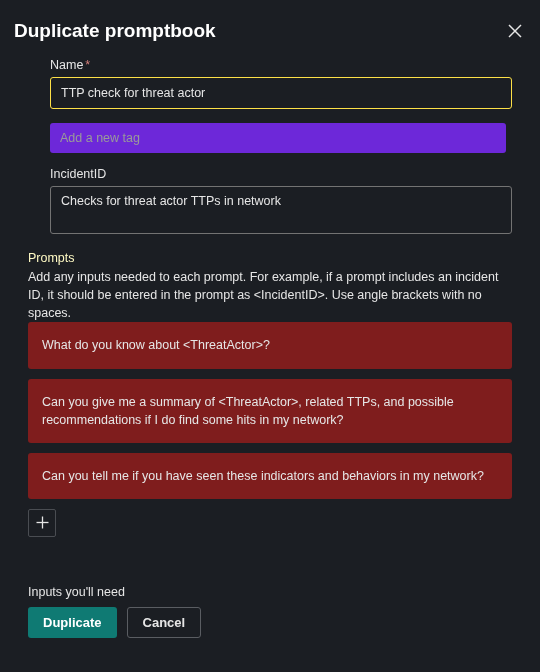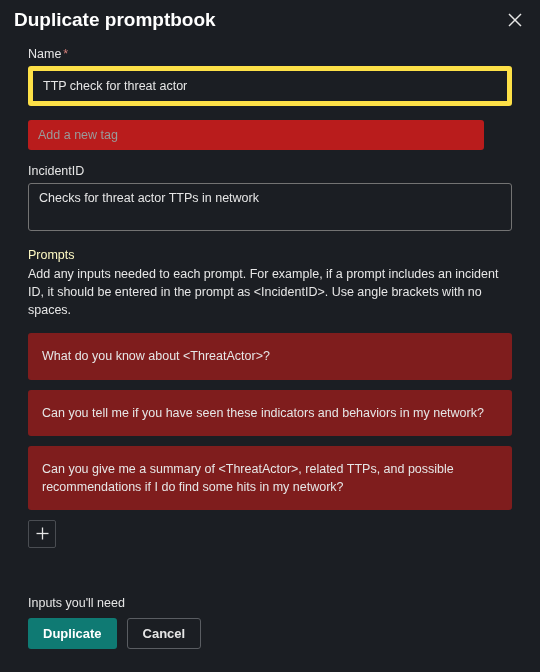--- a/index.html
+++ b/index.html
@@ -19,65 +19,66 @@
     .modal {
       width: 100%;
       height: 100%;
       display: flex;
       flex-direction: column;
     }
     .modal-header {
       display: flex;
       justify-content: space-between;
       align-items: center;
-      padding: 9px 18px 10px 14px;
+      padding: 20px 18px 10px 14px;
     }
     .modal-title {
       font-size: 19px;
       font-weight: 600;
       color: #ffffff;
     }
     .close-icon {
       width: 14px;
       height: 14px;
       stroke: #e6e6e6;
       stroke-width: 1.5;
       cursor: pointer;
     }
     .modal-body {
       padding: 6px 28px 0 28px;
       flex: 1;
       overflow-y: auto;
     }
     .field {
       margin-bottom: 14px;
+      margin-left: 22px;
     }
     .field-label {
       font-size: 12.5px;
       color: #e6e6e6;
       margin-bottom: 5px;
       display: block;
     }
     .required-asterisk {
       color: #d47f7a;
       margin-left: 2px;
     }
     .text-input {
       width: 100%;
       background-color: #1b1e23;
-      border: 5px solid #fde047;
+      border: 1px solid #fde047;
       border-radius: 3px;
       color: #e6e6e6;
       font-size: 12.5px;
       padding: 8px 10px;
       font-family: inherit;
     }
     .tags-input {
       width: 456px;
-      background-color: #b91c1c;
+      background-color: #6d28d9;
       border: none;
       border-radius: 3px;
       color: #b5b5b5;
       font-size: 12.5px;
       padding: 8px 10px;
       font-family: inherit;
     }
     .tags-input::placeholder {
       color: #9a9a9a;
     }
@@ -95,21 +96,20 @@
     }
     .section-label {
       font-size: 12.5px;
       color: #fef9c3;
       margin-bottom: 3px;
     }
     .section-help {
       font-size: 12.5px;
       color: #e6e6e6;
       line-height: 1.45;
-      margin-bottom: 14px;
     }
     .prompt-item {
       background-color: #7f1d1d;
       border-radius: 3px;
       padding: 14px 14px;
       margin-bottom: 10px;
       font-size: 12.5px;
       color: #e6e6e6;
       line-height: 1.45;
       cursor: pointer;
@@ -191,22 +191,22 @@
 
     <div class="field">
       <label class="field-label">IncidentID</label>
       <textarea class="description-input" style="">Checks for threat actor TTPs in network</textarea>
     </div>
 
     <div class="section-label">Prompts</div>
     <div class="section-help">Add any inputs needed to each prompt. For example, if a prompt includes an incident ID, it should be entered in the prompt as &lt;IncidentID&gt;. Use angle brackets with no spaces.</div>
 
     <div class="prompt-item">What do you know about &lt;ThreatActor&gt;?</div>
+    <div class="prompt-item">Can you give me a summary of &lt;ThreatActor&gt;, related TTPs, and possible recommendations if I do find some hits in my network?</div>
     <div class="prompt-item">Can you tell me if you have seen these indicators and behaviors in my network?</div>
-    <div class="prompt-item">Can you give me a summary of &lt;ThreatActor&gt;, related TTPs, and possible recommendations if I do find some hits in my network?</div>
 
     <button class="add-button">
       <svg class="plus-icon" viewBox="0 0 13 13" fill="none">
         <line x1="6.5" y1="0.5" x2="6.5" y2="12.5"></line>
         <line x1="0.5" y1="6.5" x2="12.5" y2="6.5"></line>
       </svg>
     </button>
 
     <div class="inputs-label">Inputs you'll need</div>
 

